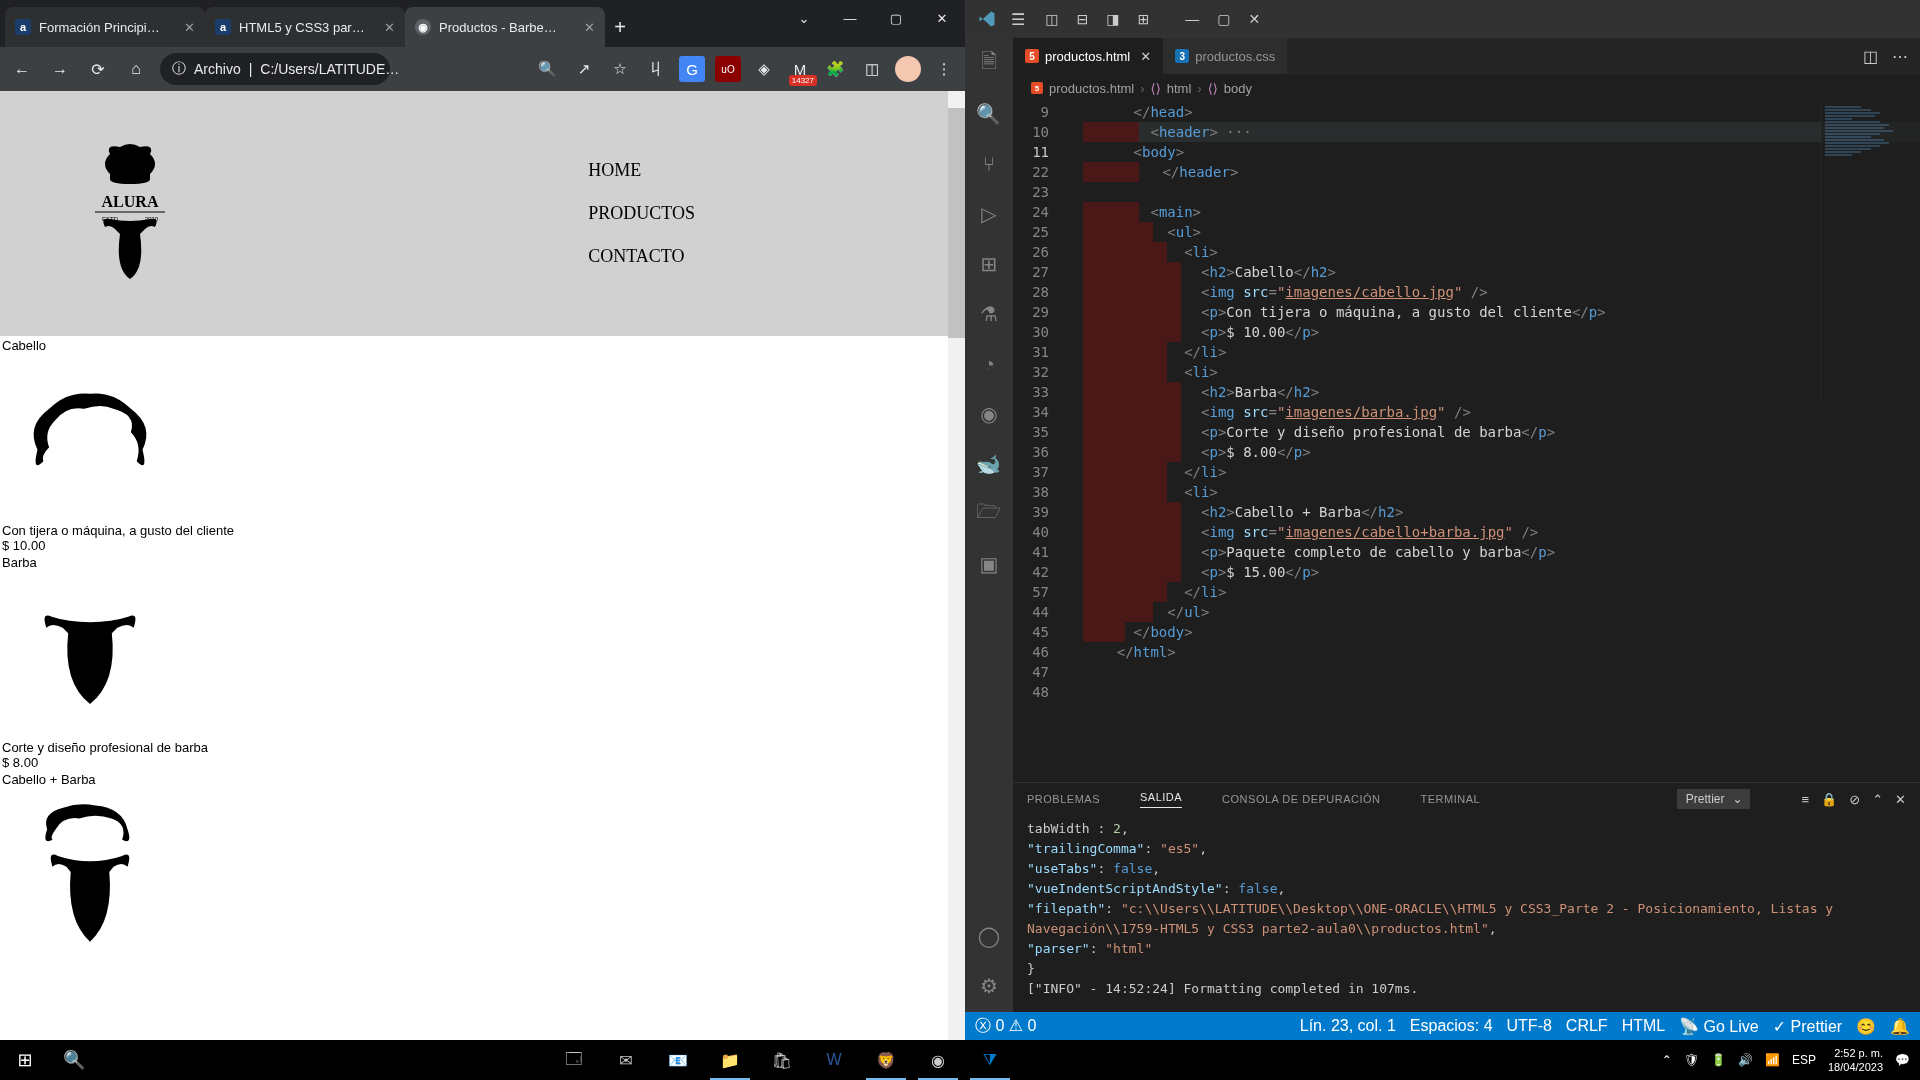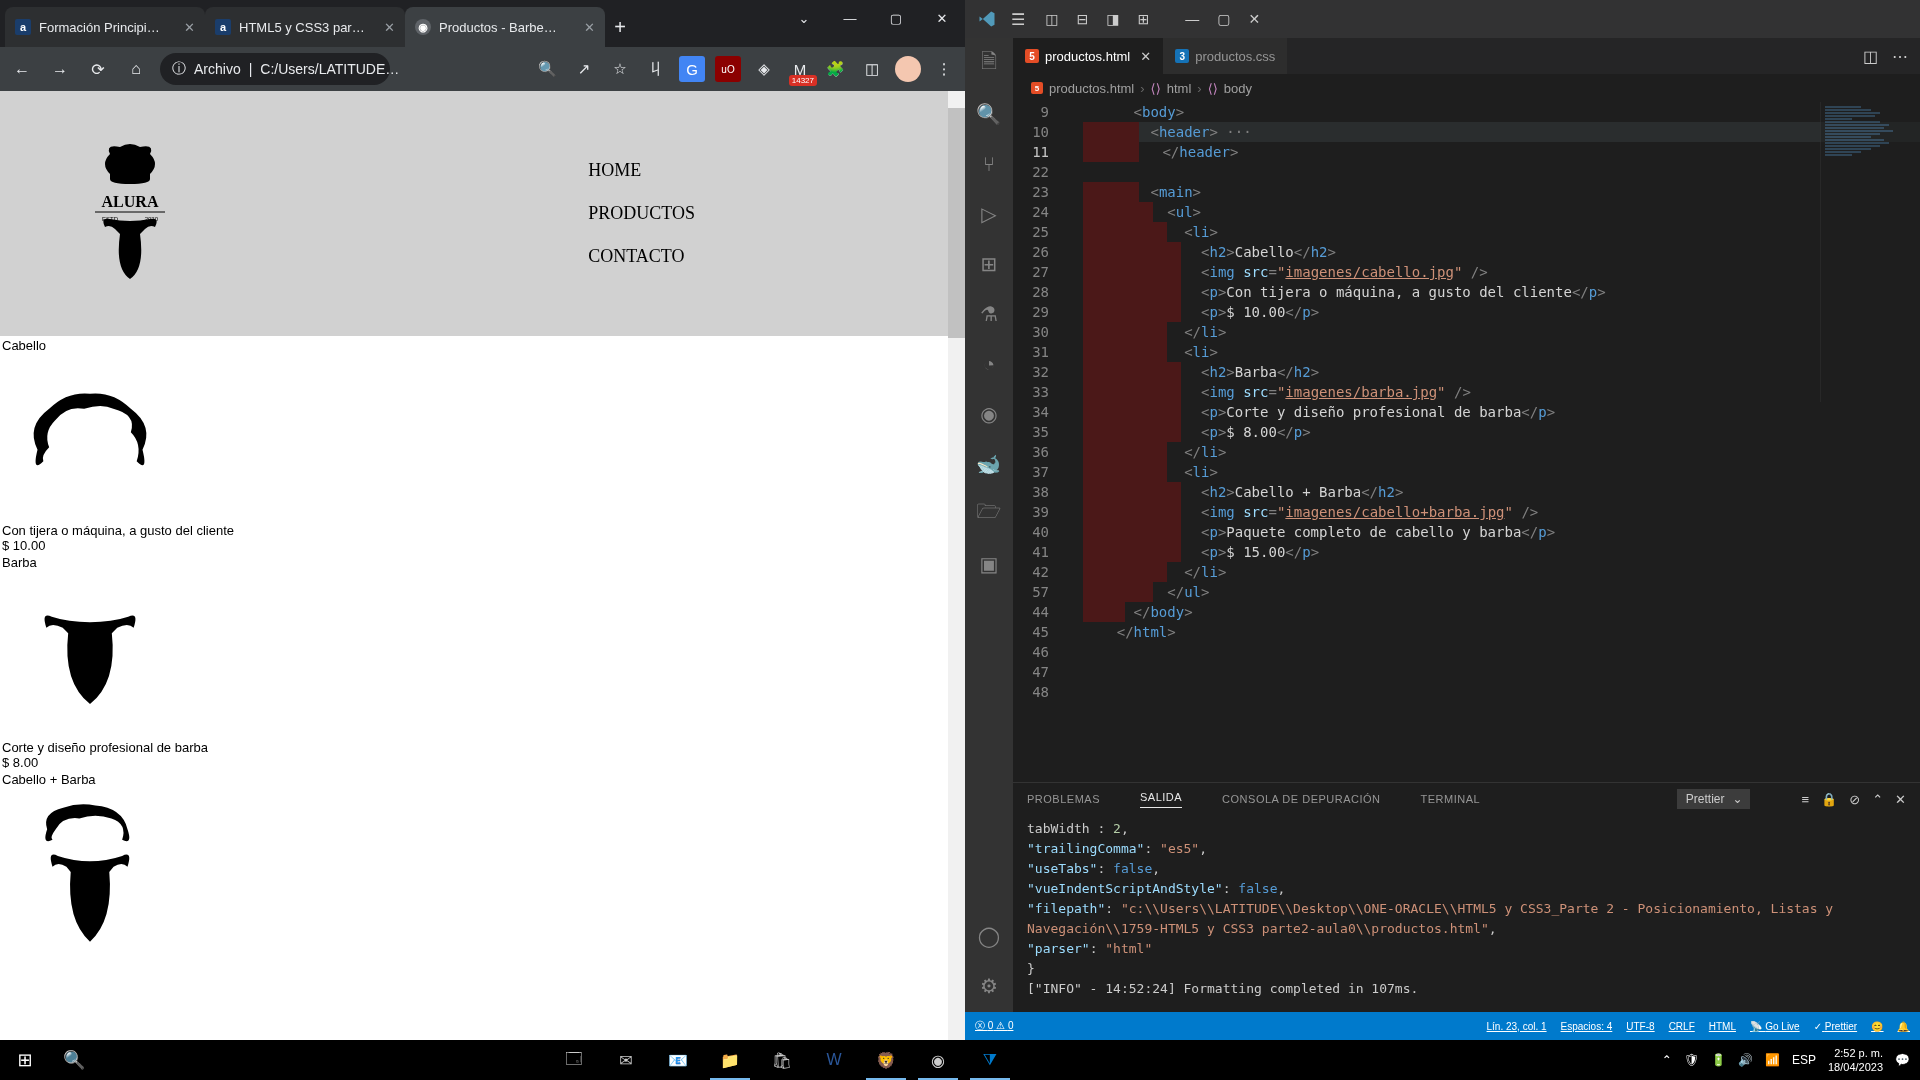--- a/index.html
+++ b/index.html
@@ -92,21 +92,21 @@
 .panel-tab { text-transform: uppercase; letter-spacing: 0.5px; }
 .panel-tab.active { color: #e7e7e7; border-bottom: 1px solid #e7e7e7; padding-bottom: 4px; }
 .panel-dropdown { margin-left: auto; background: #3c3c3c; padding: 2px 24px 2px 8px; font-size: 12px; border: 1px solid #3c3c3c; color: #ccc; position: relative; }
 .panel-actions { display: flex; gap: 12px; margin-left: 12px; color: #ccc; font-size: 13px; }
 .panel-content { flex: 1; padding: 4px 14px; font-family: Consolas, monospace; font-size: 13px; line-height: 20px; overflow: hidden; }
 .out-key { color: #9cdcfe; }
 .out-str { color: #ce9178; }
 .out-bool { color: #569cd6; }
 .out-num { color: #b5cea8; }
 
-.status-bar { height: 28px; background: #007acc; display: flex; align-items: center; padding: 0 10px; font-size: 10px; color: #fff; gap: 14px; text-decoration: underline; }
+.status-bar { height: 28px; background: #007acc; display: flex; align-items: center; padding: 0 10px; font-size: 16px; color: #fff; gap: 14px; }
 .status-right { margin-left: auto; display: flex; gap: 14px; align-items: center; }
 .check-icon { display: inline-block; }
 
 
 .taskbar { position: absolute; bottom: 0; left: 0; width: 1920px; height: 40px; background: #000; display: flex; align-items: center; }
 .taskbar-left { display: flex; align-items: center; }
 .tb-icon { width: 50px; height: 40px; display: flex; align-items: center; justify-content: center; color: #fff; font-size: 18px; }
 .taskbar-center { display: flex; margin-left: 450px; gap: 4px; }
 .task-icon { width: 48px; height: 40px; display: flex; align-items: center; justify-content: center; position: relative; }
 .task-icon.active::after { content: ''; position: absolute; bottom: 0; left: 4px; right: 4px; height: 2px; background: #76b9ed; }
@@ -310,22 +310,23 @@
             <div class="ln">41</div>
             <div class="ln">42</div>
             <div class="ln">57</div>
             <div class="ln">44</div>
             <div class="ln">45</div>
             <div class="ln">46</div>
             <div class="ln">47</div>
             <div class="ln">48</div>
           </div>
         <div class="code-lines" id="codelines">
+            <div class="code-line" style="position: relative;"><span style="position:relative">      <span class="c-tag">&lt;/</span><span class="c-name">head</span><span class="c-tag">&gt;</span></span></div>
+            <div class="code-line hl" style="position: relative;"><span style="display:inline-block;width:56px;background:#4b1818;height:20px;position:absolute;left:0"></span><span style="position:relative">        <span class="c-tag">&lt;</span><span class="c-name">header</span><span class="c-tag">&gt;</span> <span class="c-dots">···</span></span></div>
             <div class="code-line" style="position: relative;"><span style="position:relative">      <span class="c-tag">&lt;</span><span class="c-name">body</span><span class="c-tag">&gt;</span></span></div>
-            <div class="code-line hl" style="position: relative;"><span style="display:inline-block;width:56px;background:#4b1818;height:20px;position:absolute;left:0"></span><span style="position:relative">        <span class="c-tag">&lt;</span><span class="c-name">header</span><span class="c-tag">&gt;</span> <span class="c-dots">···</span></span></div>
             <div class="code-line" style="position: relative; padding-left: 12px;"><span style="display:inline-block;width:56px;background:#4b1818;height:20px;position:absolute;left:0"></span><span style="position:relative">        <span class="c-tag">&lt;/</span><span class="c-name">header</span><span class="c-tag">&gt;</span></span></div>
             <div class="code-line" style="position: relative;"><span style="position:relative"></span></div>
             <div class="code-line" style="position: relative;"><span style="display:inline-block;width:56px;background:#4b1818;height:20px;position:absolute;left:0"></span><span style="position:relative">        <span class="c-tag">&lt;</span><span class="c-name">main</span><span class="c-tag">&gt;</span></span></div>
             <div class="code-line" style="position: relative;"><span style="display:inline-block;width:70px;background:#4b1818;height:20px;position:absolute;left:0"></span><span style="position:relative">          <span class="c-tag">&lt;</span><span class="c-name">ul</span><span class="c-tag">&gt;</span></span></div>
             <div class="code-line" style="position: relative;"><span style="display:inline-block;width:84px;background:#4b1818;height:20px;position:absolute;left:0"></span><span style="position:relative">            <span class="c-tag">&lt;</span><span class="c-name">li</span><span class="c-tag">&gt;</span></span></div>
             <div class="code-line" style="position: relative;"><span style="display:inline-block;width:98px;background:#4b1818;height:20px;position:absolute;left:0"></span><span style="position:relative">              <span class="c-tag">&lt;</span><span class="c-name">h2</span><span class="c-tag">&gt;</span><span class="c-txt">Cabello</span><span class="c-tag">&lt;/</span><span class="c-name">h2</span><span class="c-tag">&gt;</span></span></div>
             <div class="code-line" style="position: relative;"><span style="display:inline-block;width:98px;background:#4b1818;height:20px;position:absolute;left:0"></span><span style="position:relative">              <span class="c-tag">&lt;</span><span class="c-name">img</span> <span class="c-attr">src</span><span class="c-tag">=</span><span class="c-str">"</span><span class="c-link">imagenes/cabello.jpg</span><span class="c-str">"</span> <span class="c-tag">/&gt;</span></span></div>
             <div class="code-line" style="position: relative;"><span style="display:inline-block;width:98px;background:#4b1818;height:20px;position:absolute;left:0"></span><span style="position:relative">              <span class="c-tag">&lt;</span><span class="c-name">p</span><span class="c-tag">&gt;</span><span class="c-txt">Con tijera o máquina, a gusto del cliente</span><span class="c-tag">&lt;/</span><span class="c-name">p</span><span class="c-tag">&gt;</span></span></div>
             <div class="code-line" style="position: relative;"><span style="display:inline-block;width:98px;background:#4b1818;height:20px;position:absolute;left:0"></span><span style="position:relative">              <span class="c-tag">&lt;</span><span class="c-name">p</span><span class="c-tag">&gt;</span><span class="c-txt">$ 10.00</span><span class="c-tag">&lt;/</span><span class="c-name">p</span><span class="c-tag">&gt;</span></span></div>
             <div class="code-line" style="position: relative;"><span style="display:inline-block;width:84px;background:#4b1818;height:20px;position:absolute;left:0"></span><span style="position:relative">            <span class="c-tag">&lt;/</span><span class="c-name">li</span><span class="c-tag">&gt;</span></span></div>

